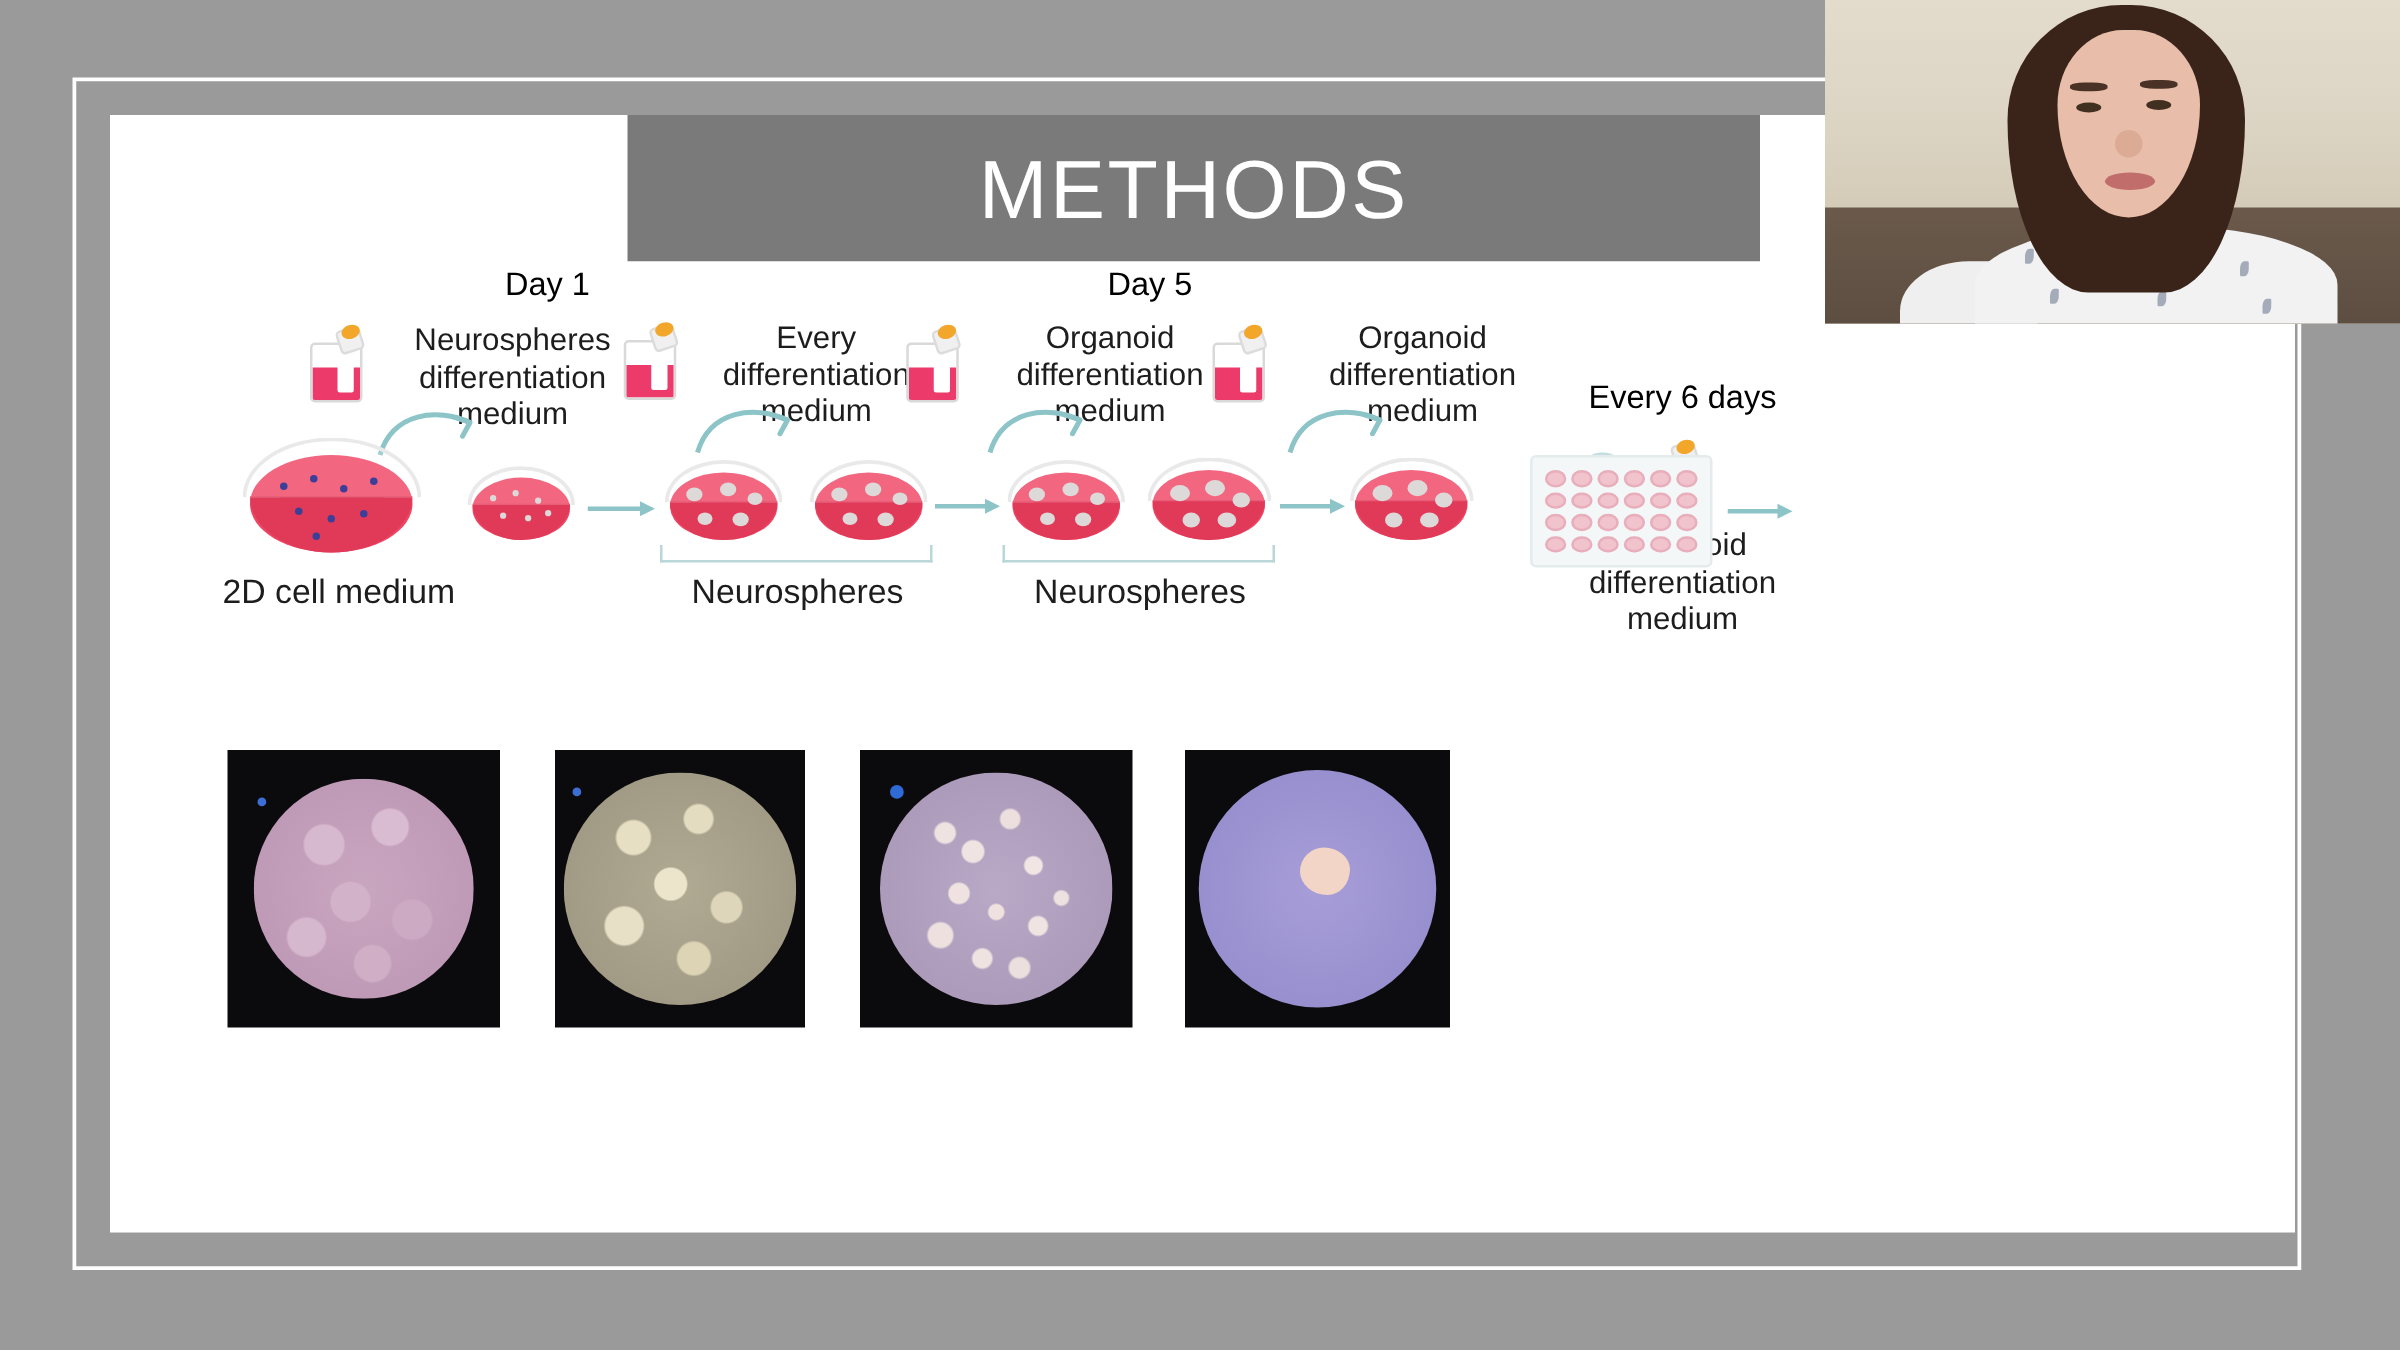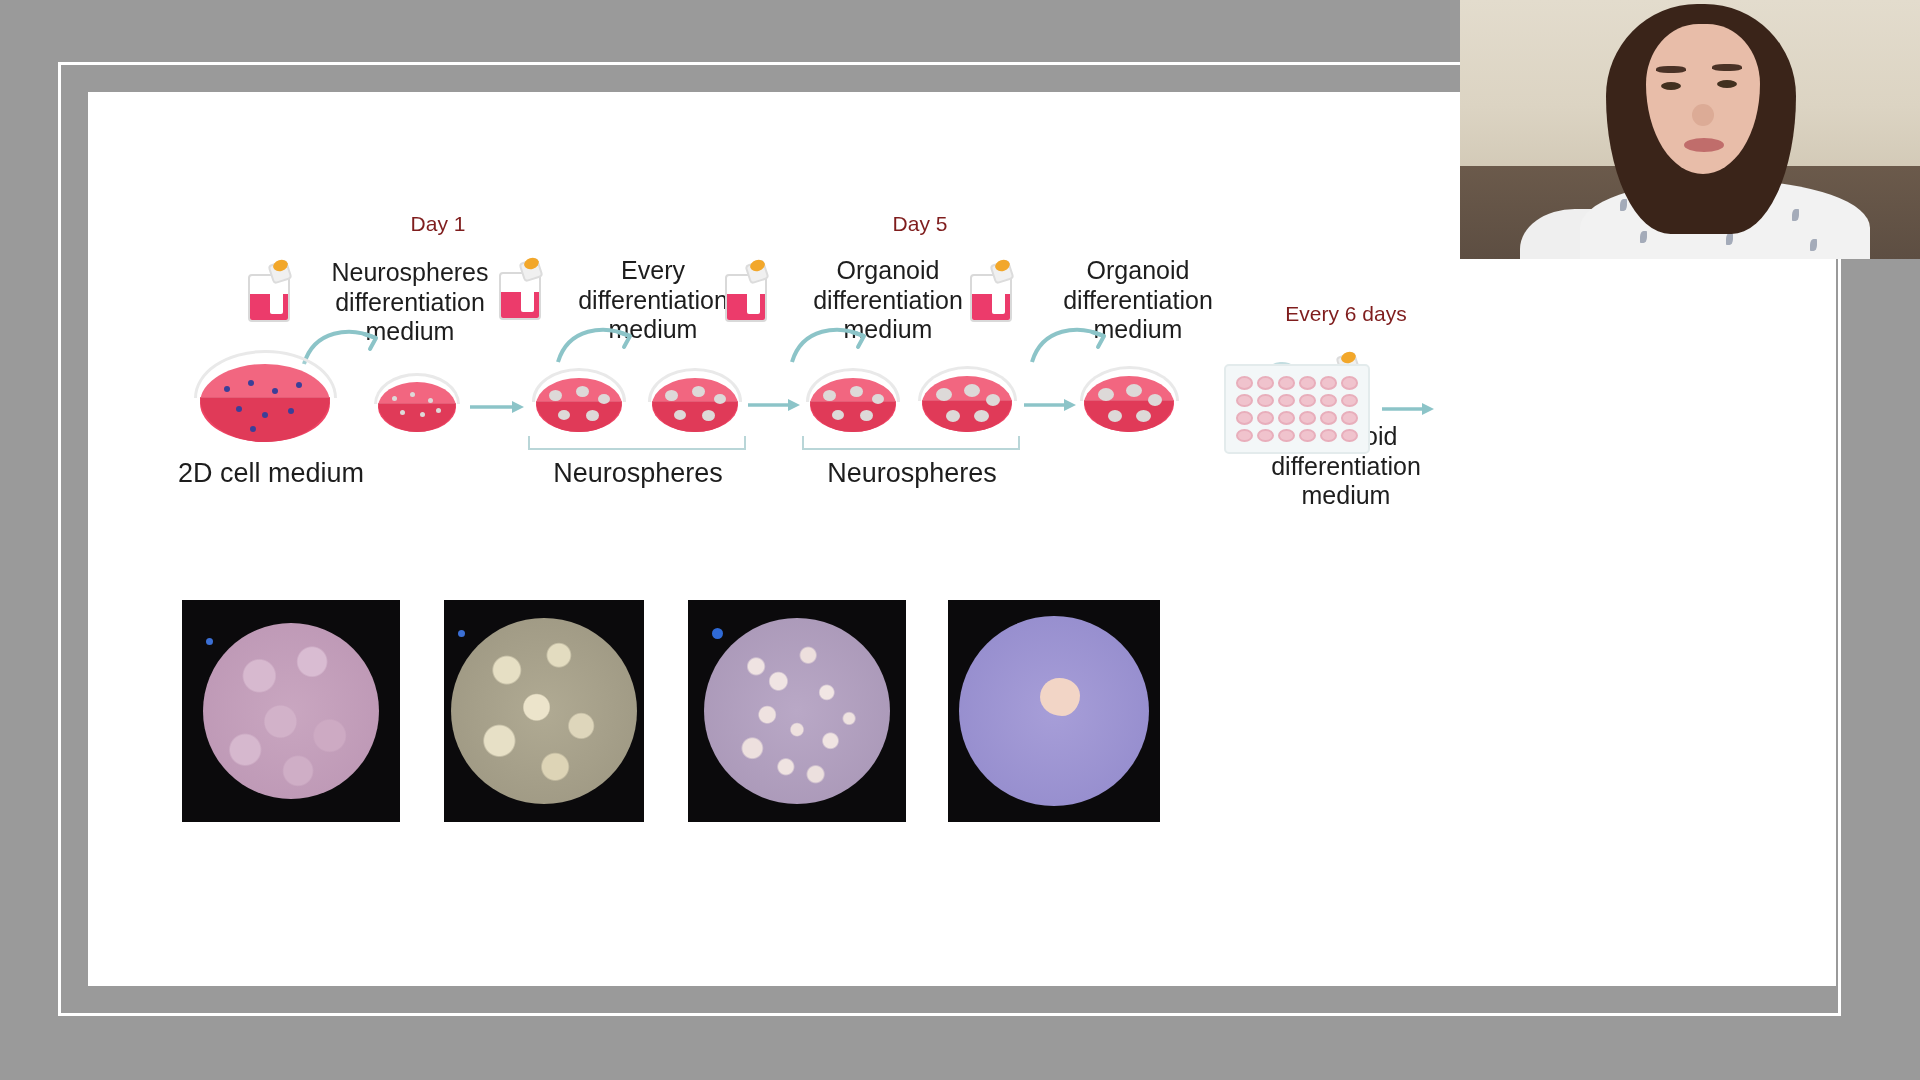--- a/index.html
+++ b/index.html
@@ -69,22 +69,22 @@
     top: 120px;
     width: 1748px;
     height: 390px;
   }
 
   .day-col {
     position: absolute;
     text-align: center;
   }
   .day-label {
-    font-size: 21px;
-    color: #7f1d1d;
+    font-size: 26px;
+    color: #000000;
     font-family: "Liberation Sans", sans-serif;
     white-space: nowrap;
   }
   .medium-label {
     font-size: 25px;
     color: #1d1d1d;
     line-height: 1.18;
     font-family: "Liberation Sans", sans-serif;
   }
 
@@ -322,20 +322,23 @@
 </style>
 </head>
 <body>
 
 <div id="app">
 
   <div id="slide-frame"></div>
 
   <div id="slide-canvas">
 
+    <div id="title-banner">
+      <div id="title-text">METHODS</div>
+    </div>
 
     <div id="workflow">
 
       <div class="day-col" style="left:200px; top:0px; width:300px;">
         <div class="day-label">Day 1</div>
       </div>
       <div style="position:absolute; left:160px; top:48px;">
         <div class="flask">
           <div class="flask-body">
               <div class="flask-fluid"></div>

